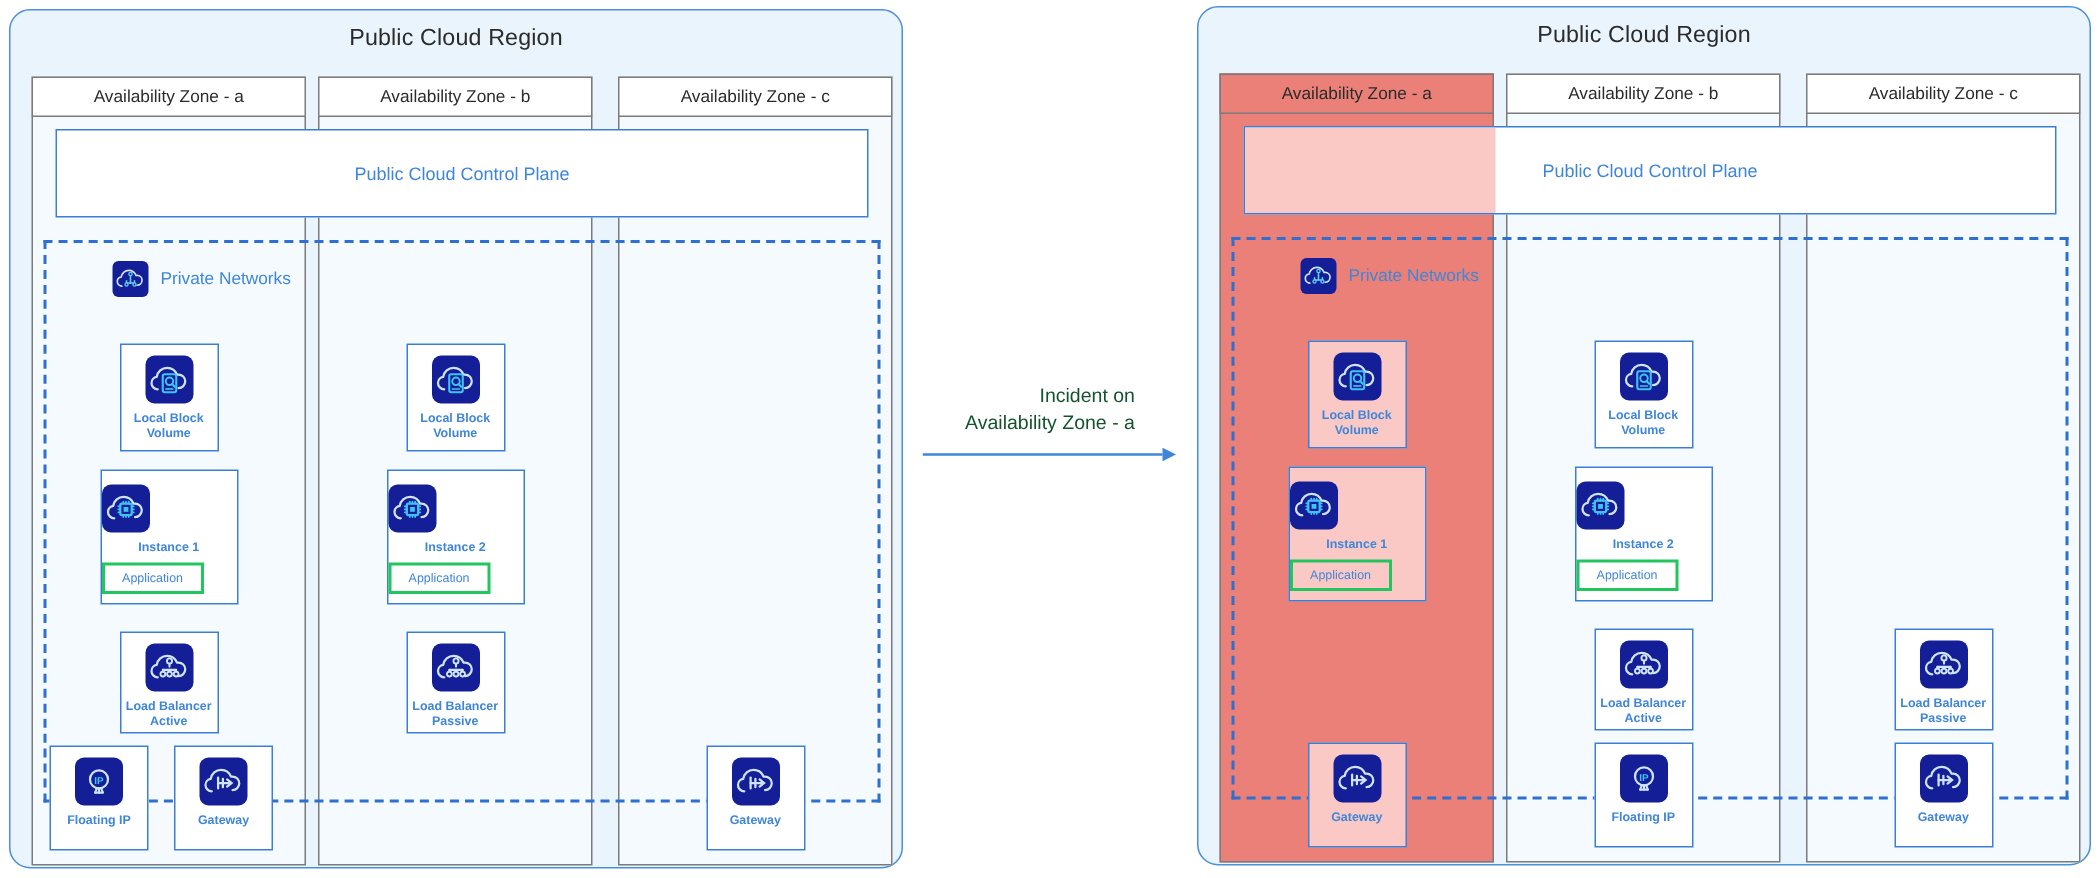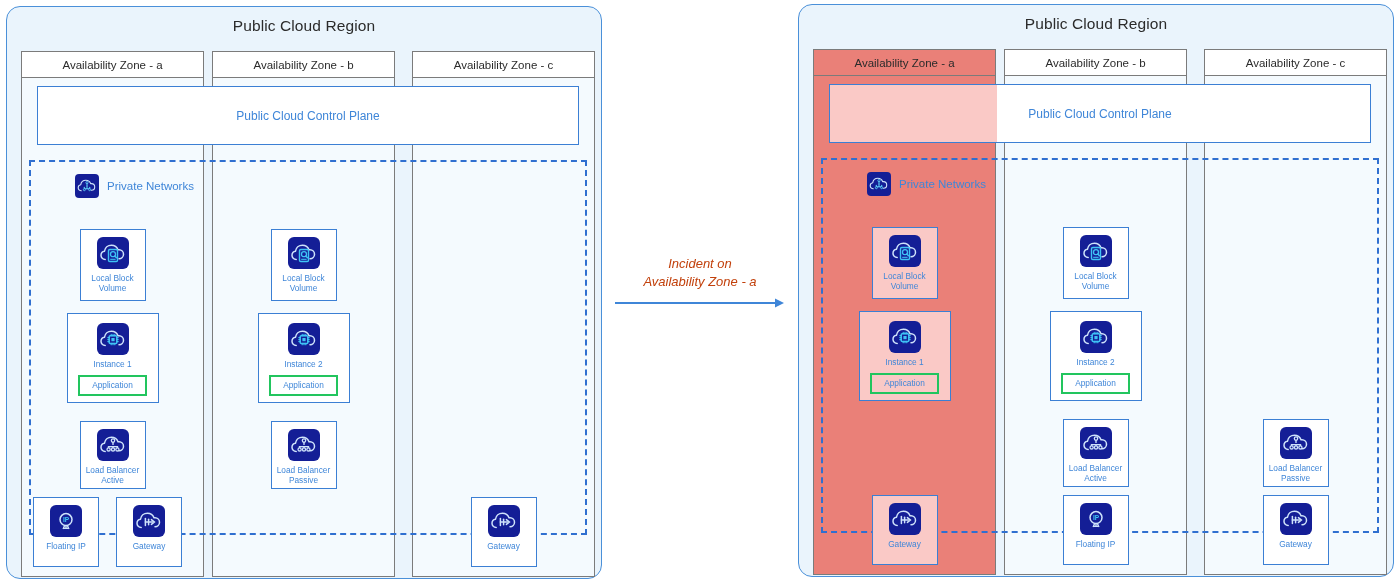--- a/index.html
+++ b/index.html
@@ -85,53 +85,54 @@
     display:flex;flex-direction:column;
     align-items:center;justify-content:flex-start;
     padding-top:7px;
   }
   .node.pink{ background:#fac9c6; }
   .node-label{
     font-size:8.3px;color:#3f86d8;
     text-align:center;line-height:1.22;
     margin-top:4px;
     width:100%;
+    font-weight:bold;
   }
   .ico{
     width:32px;height:32px;border-radius:6px;
     background:#141e96;
     display:flex;align-items:center;justify-content:center;
     flex:none;
   }
   .ico svg{display:block;}
 
   
   .inst{
     position:absolute;
     background:#ffffff;
     border:1.5px solid #3b7fd4;
     box-sizing:border-box;
-    display:flex;flex-direction:column;align-items:center;
+    display:flex;flex-direction:column;
     padding-top:9px;
   }
   .inst.pink{ background:#fac9c6; }
   .app-box{
     border:2px solid #22c55e;
     background:transparent;
     font-size:8.3px;color:#3f86d8;
     text-align:center;
     padding:3px 0 4px;
     margin-top:6px;
     width:76%;
     box-sizing:border-box;
   }
 
   
   .arrow-wrap{position:absolute;display:flex;flex-direction:column;align-items:center;}
-  .arrow-text{font-size:13px;color:#c2410c;text-align:center;line-height:1.35;font-style:italic;}
+  .arrow-text{font-size:13px;color:#14532d;text-align:right;line-height:1.35;}
   .arrow-line{margin-top:7px;}
 </style>
 </head>
 <body>
 
 <div class="stage">
 
   <div class="region" style="left:6px;top:6px;width:596px;height:573px;">
     <div class="region-title">Public Cloud Region</div>
   <div class="az-col" style="left: 14px; top: 44px; width: 183px; height: 526px;"></div>

